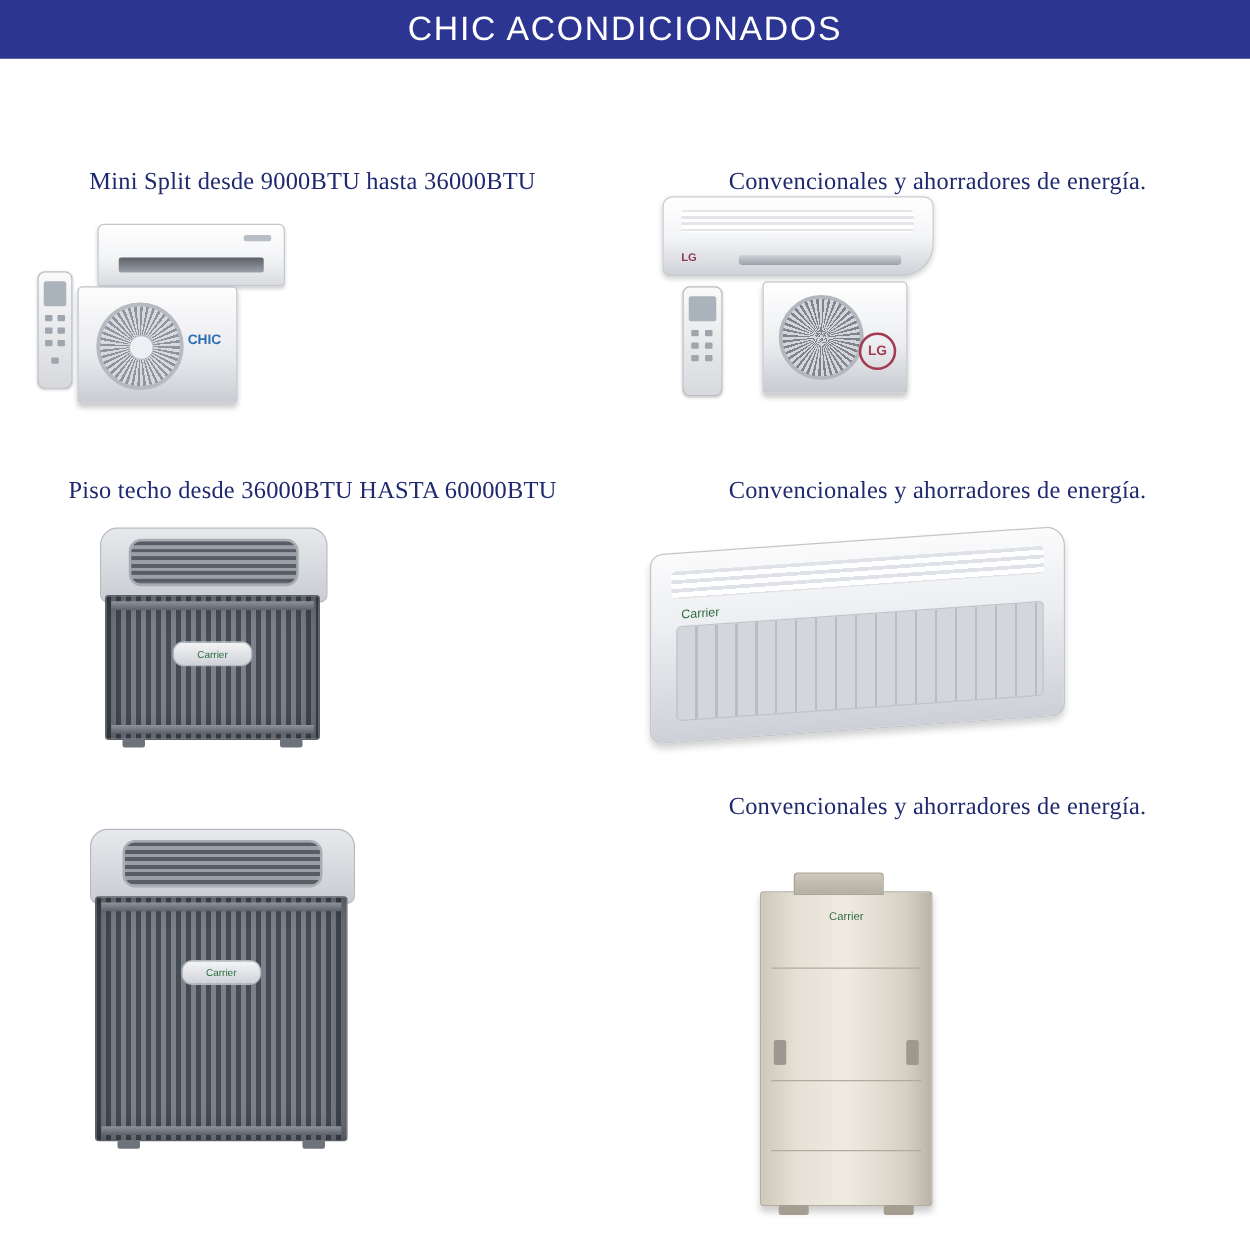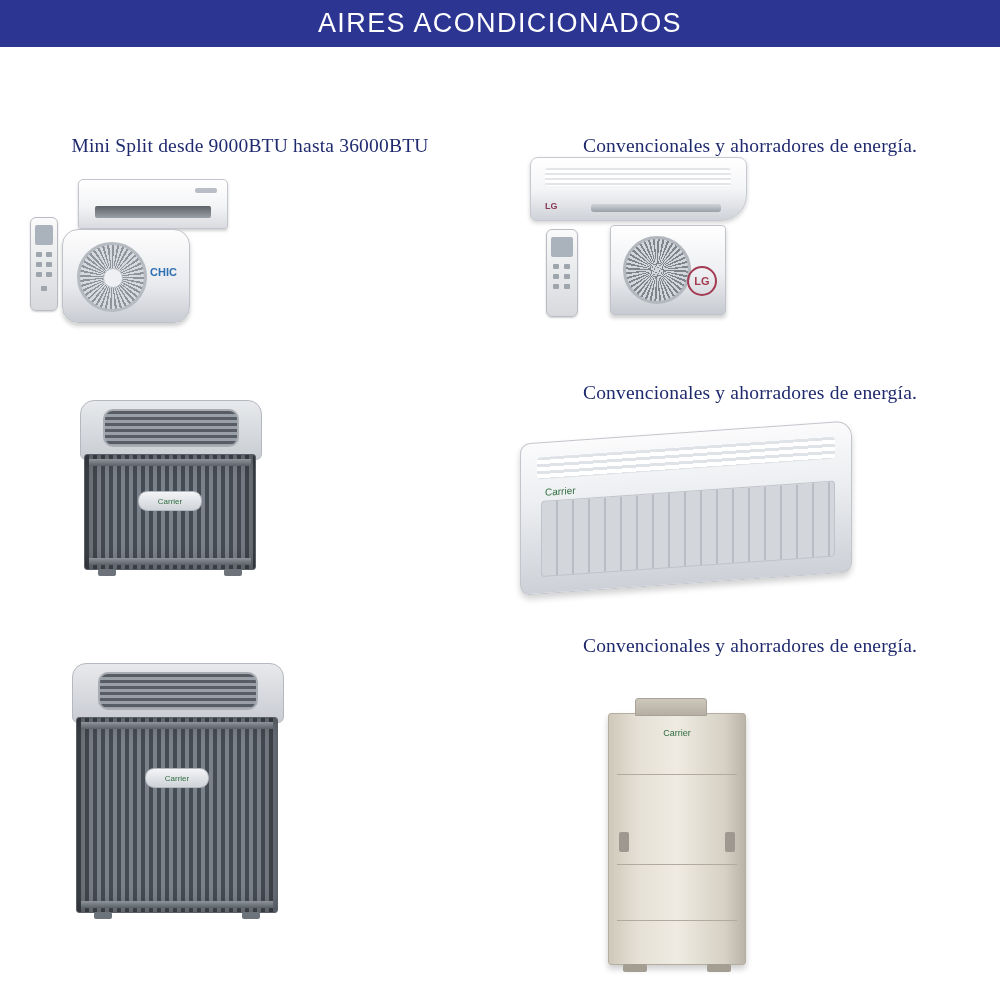--- a/index.html
+++ b/index.html
@@ -99,21 +99,21 @@
     position: absolute; width: 6px; height: 5px; background: #9fa5ad; border-radius: 1px;
   }
 
   
   .ms-outdoor {
     position: absolute;
     left: 62px; top: 54px;
     width: 126px; height: 92px;
     background: linear-gradient(180deg,#fdfdfd 0%,#e9eaee 60%,#c9ccd2 100%);
     border: 1px solid #bfc2c8;
-    border-radius: 16px;
+    border-radius: 4px;
     box-shadow: 0 3px 4px rgba(0,0,0,.2);
   }
   .ms-outdoor .grille {
     position: absolute; left: 14px; top: 12px; width: 70px; height: 70px;
     border-radius: 50%;
     background:
       repeating-conic-gradient(from 0deg, #8f949c 0deg 4deg, #d6d9de 4deg 9deg);
     border: 3px solid #b6bac1;
     box-sizing: border-box;
   }
@@ -263,21 +263,21 @@
   }
   .handler .foot {
     position: absolute; bottom: -8px; width: 24px; height: 8px; background: #a39e91;
     border-radius: 2px;
   }
 </style>
 </head>
 <body>
 
 <div class="header-bar">
-  <div class="header-title">AIRES ACONDICIONADOS</div>
+  <div class="header-title">CHIC ACONDICIONADOS</div>
 </div>
 
 <div class="content">
 
   <div class="row" style="margin-top:88px;">
 
     <div class="cell">
       <div class="caption">Mini Split desde 9000BTU hasta 36000BTU</div>
       <div class="art" style="width:340px;height:175px;margin-top:18px;">
         <div class="ms-indoor">
@@ -324,20 +324,21 @@
           <div class="lgmark">LG</div>
         </div>
       </div>
     </div>
 
   </div>
 
   <div class="row" style="margin-top:32px;">
 
     <div class="cell">
+      <div class="caption">Piso techo desde 36000BTU HASTA 60000BTU</div>
       <div class="art" style="width:340px;height:195px;margin-top:18px;">
         <div class="condenser" style="left:80px;top:0;width:180px;height:170px;">
           <div class="top">
             <div class="fan"></div>
           </div>
           <div class="body">
             <div class="band" style="top:4px;"></div>
             <div class="band" style="bottom:4px;"></div>
             <div class="badge" style="top:36px;">Carrier</div>
           </div>

